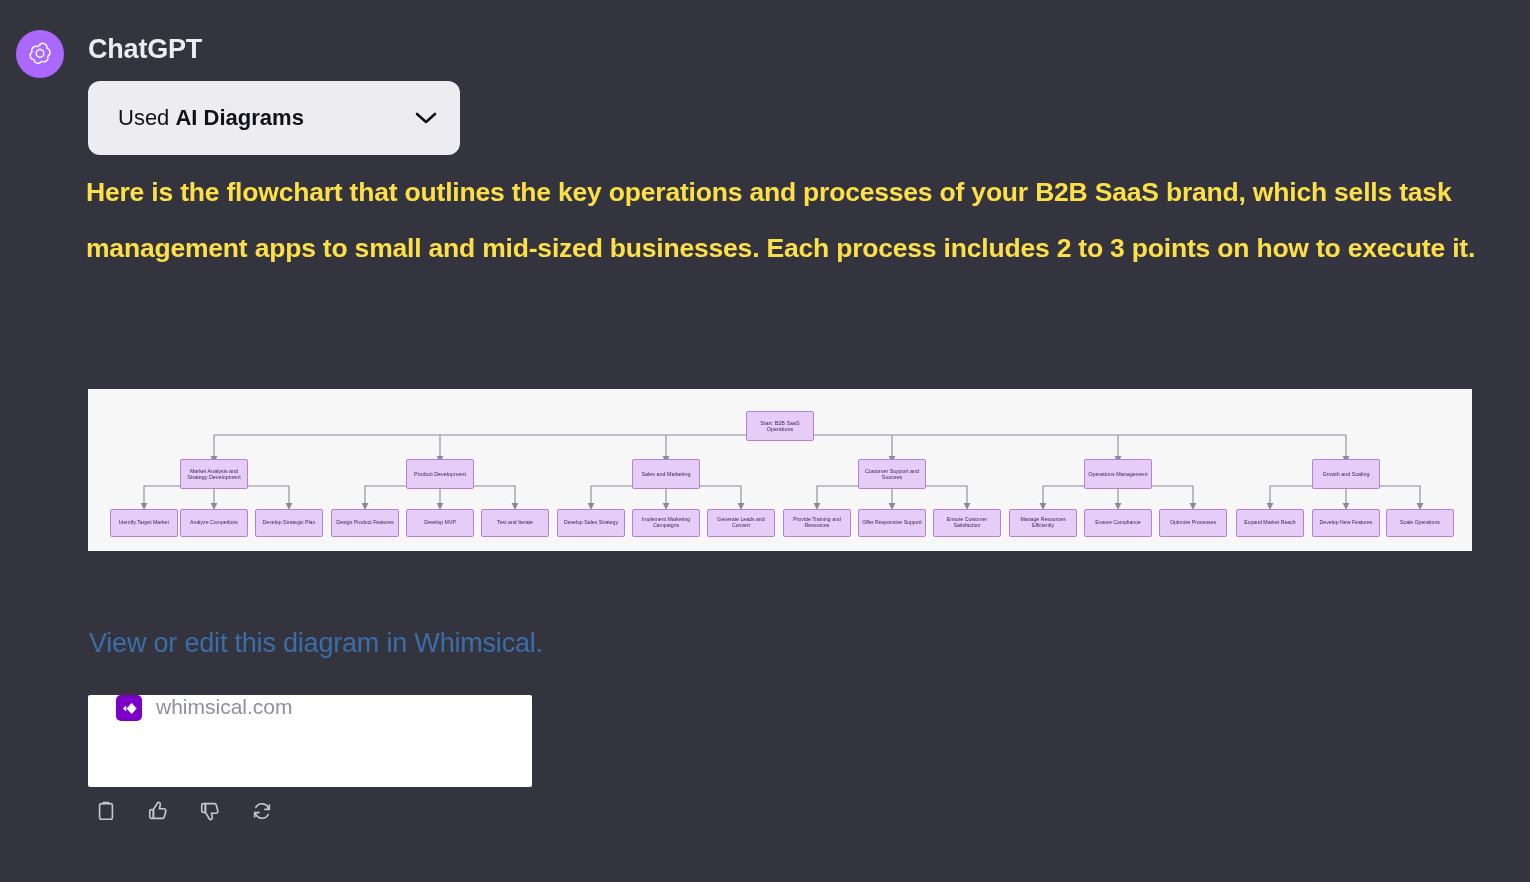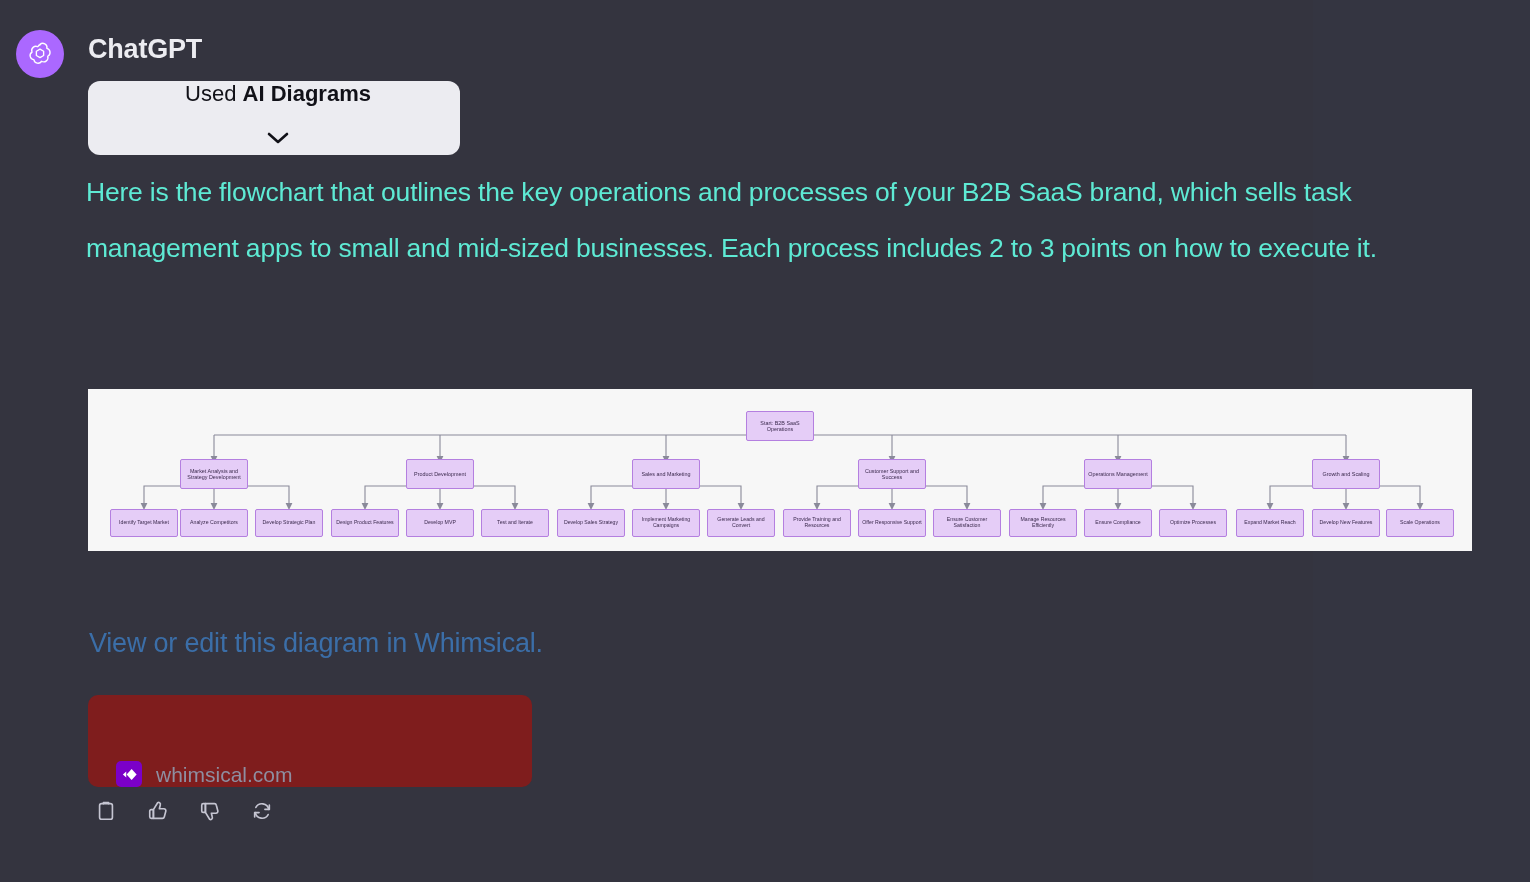--- a/index.html
+++ b/index.html
@@ -29,31 +29,31 @@
   }
 
   
   .tool-pill {
     margin-top: 18px;
     width: 372px; height: 74px;
     background: #ececf1; border-radius: 12px;
     display: flex; align-items: center; justify-content: space-between;
     padding: 0 22px 0 30px;
     cursor: pointer;
-    flex-direction: column;
   }
   .tool-pill-text { font-size: 22px; color: #111118; white-space: nowrap; }
   .tool-pill-text b { font-weight: bold; }
   .chev { width: 24px; height: 14px; flex: 0 0 24px; }
 
   
   .paragraph {
     position: absolute; left: 86px; top: 164px; width: 1400px;
-    font-size: 26.5px; line-height: 56px; color: #5eead4;
+    font-size: 26.5px; line-height: 56px; color: #fde047;
     letter-spacing: -0.2px;
+    font-weight: bold;
   }
 
   
   .canvas {
     position: absolute; left: 88px; top: 389px;
     width: 1384px; height: 162px;
     background: #f7f7f7;
     overflow: hidden;
   }
   .canvas svg { display: block; position: absolute; left: 0; top: 0; }
@@ -78,22 +78,22 @@
   .wl-link {
     position: absolute; left: 89px; top: 628px;
     font-size: 27px; color: #3b6ea8; letter-spacing: -0.2px;
     cursor: pointer;
   }
 
   
   .link-card {
     position: absolute; left: 88px; top: 695px;
     width: 444px; height: 92px;
-    background: #7f1d1d; border-radius: 10px;
-    display: flex; align-items: flex-end; padding-left: 28px;
+    background: #ffffff; border-radius: 2px;
+    display: flex; align-items: flex-start; padding-left: 28px;
     cursor: pointer;
   }
   .wl-favicon {
     width: 26px; height: 26px; border-radius: 5px;
     background: #7b00c8;
     display: flex; align-items: center; justify-content: center;
     flex: 0 0 26px;
   }
   .link-card-label { margin-left: 14px; font-size: 21px; color: #8e8ea0; }
 

